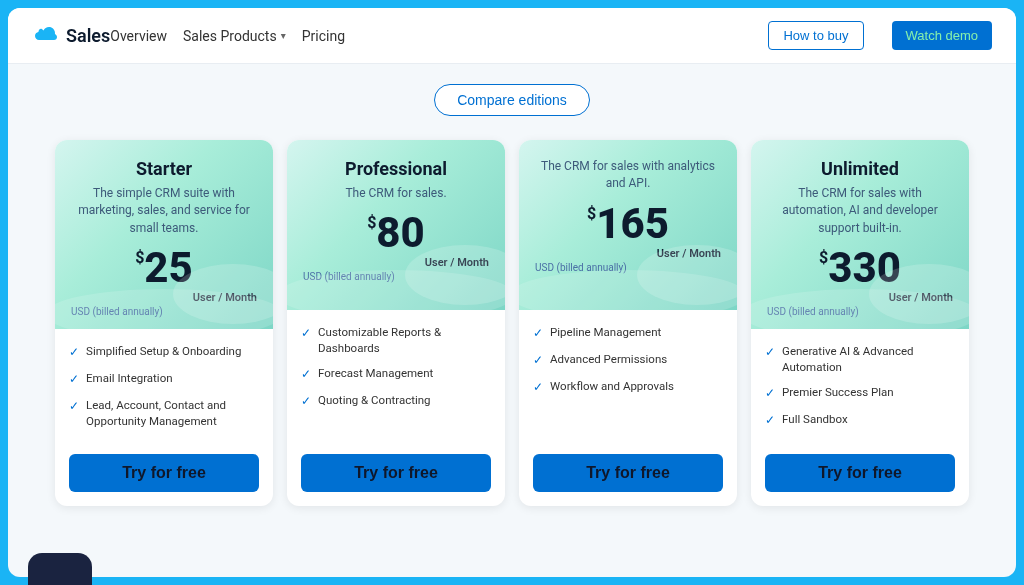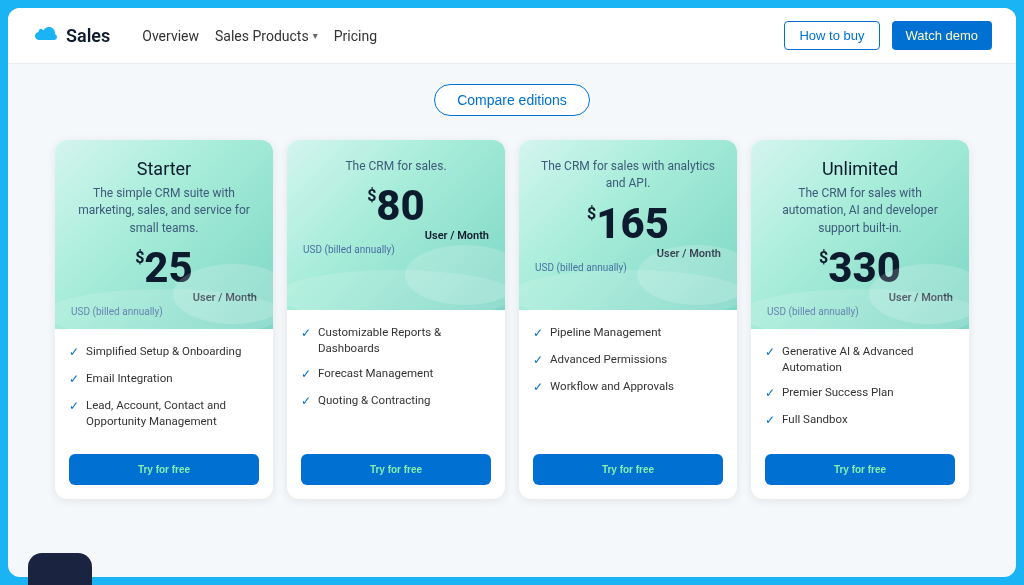--- a/index.html
+++ b/index.html
@@ -23,21 +23,20 @@
       display: flex;
       align-items: center;
       padding: 0 24px;
       height: 56px;
       border-bottom: 1px solid #e8edf2;
     }
     .logo-area {
       display: flex;
       align-items: center;
       gap: 6px;
-      margin-right: 32px;
     }
     .cloud-logo {
       width: 28px;
       height: 22px;
     }
     .logo-text {
       font-size: 18px;
       font-weight: 600;
       color: #0d1b2e;
     }
@@ -55,35 +54,35 @@
       align-items: center;
       gap: 4px;
     }
     .chevron {
       font-size: 10px;
       color: #666;
     }
     .header-actions {
       display: flex;
       align-items: center;
-      gap: 12px;
+      gap: 28px;
     }
     .btn-outline {
       border: 1.5px solid #0070d2;
       background: #fff;
       color: #0070d2;
       border-radius: 4px;
       padding: 6px 14px;
       font-size: 13px;
       font-weight: 500;
       cursor: pointer;
     }
     .btn-solid {
       background: #0070d2;
-      color: #fef9c3;
+      color: #86efac;
       border: none;
       border-radius: 4px;
       padding: 7px 14px;
       font-size: 13px;
       font-weight: 500;
       cursor: pointer;
     }
     
     .main-content {
       padding: 20px 28px 16px;
@@ -140,21 +139,21 @@
       position: absolute;
       bottom: 5px;
       right: -20px;
       width: 120px;
       height: 60px;
       background: rgba(255,255,255,0.18);
       border-radius: 50%;
     }
     .card-plan-name {
       font-size: 18px;
-      font-weight: 400;
+      font-weight: 700;
       color: #0d1b2e;
       text-align: center;
       margin-bottom: 6px;
     }
     .card-description {
       font-size: 12px;
       color: #3d5a7a;
       text-align: center;
       line-height: 1.45;
       margin-bottom: 10px;
@@ -211,25 +210,25 @@
     .check-icon {
       color: #0070d2;
       font-size: 12px;
       margin-top: 1px;
       flex-shrink: 0;
     }
     .try-btn {
       display: block;
       width: 100%;
       background: #0070d2;
-      color: #86efac;
+      color: #0f172a;
       border: none;
       border-radius: 6px;
       padding: 10px 0;
-      font-size: 10px;
+      font-size: 16px;
       font-weight: 600;
       cursor: pointer;
       text-align: center;
     }
     
     .footer-note {
       text-align: center;
       font-size: 10.5px;
       color: #666;
       margin-top: 16px;
@@ -319,20 +318,21 @@
                   <span class="check-icon">✓</span>
                   <span>Lead, Account, Contact and Opportunity Management</span>
                 </li>
             </ul>
             <button class="try-btn">Try for free</button>
           </div>
         </div>
 
         <div class="pricing-card">
           <div class="card-header-bg">
+            <div class="card-plan-name">Professional</div>
             <div class="card-description">The CRM for sales.</div>
             <div class="card-price">
               <sup class="price-dollar">$</sup><span class="price-amount">80</span>
             </div>
             <div class="price-period">User / Month</div>
             <div class="price-note">USD (billed annually)</div>
           </div>
           <div class="card-body">
             <ul class="features-list">
               <li>

